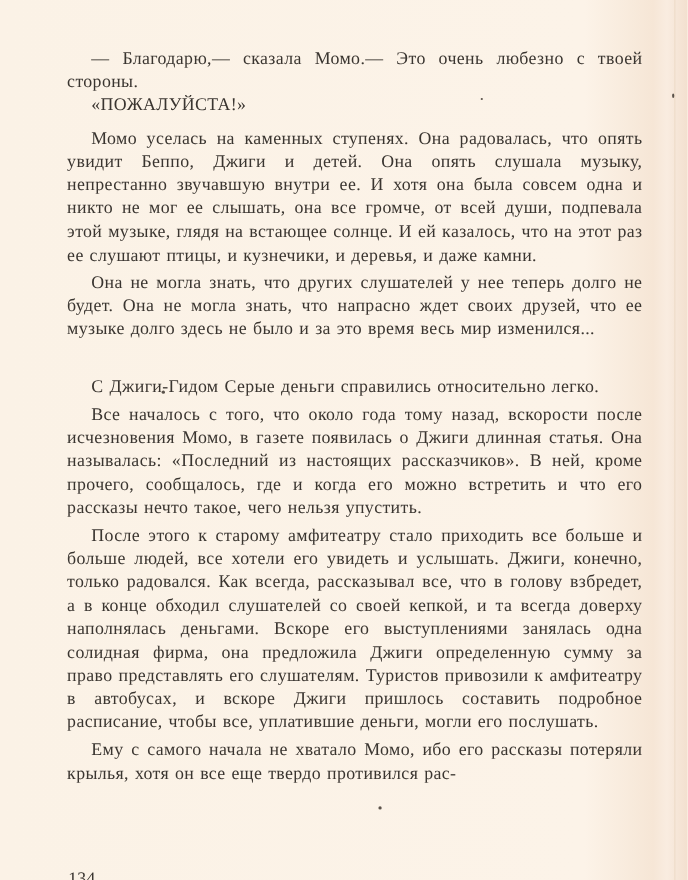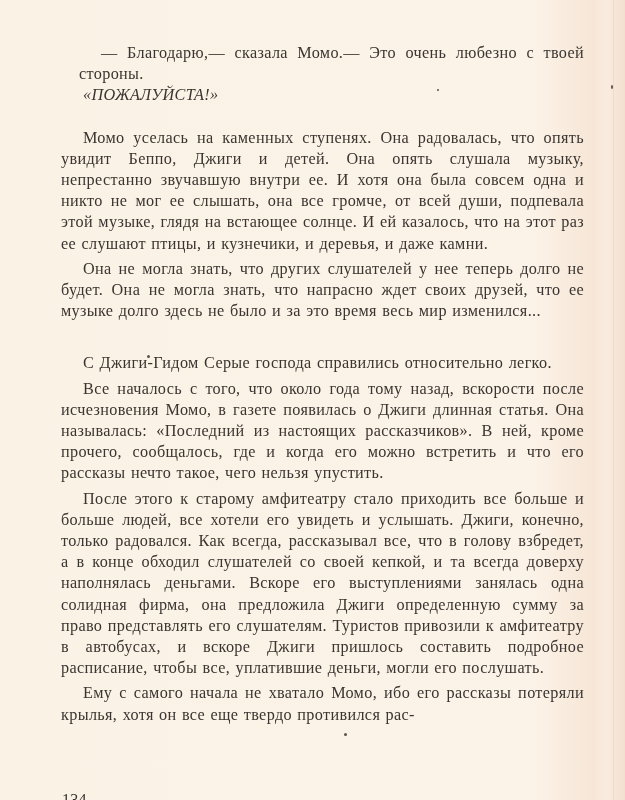--- a/index.html
+++ b/index.html
@@ -36,22 +36,22 @@
       line-height: 21.2px;
       color: #3a3530;
       letter-spacing: 0.35px;
       word-spacing: 1px;
     }
     .para {
       margin: 0 0 4px 0;
       text-align: justify;
       text-indent: 22px;
     }
-    .para.dialogue { margin-bottom: 0; margin-left: 18px; }
-    .para.exclaim { text-indent: 22px; margin-bottom: 21px; font-style: italic; }
+    .para.dialogue { margin-bottom: 0; }
+    .para.exclaim { text-indent: 22px; margin-bottom: 9px; }
     .section-gap { height: 27px; }
     .page-number {
       position: absolute;
       left: 62px;
       top: 746px;
       font-family: "Liberation Serif", "DejaVu Serif", serif;
       font-size: 16px;
       color: #3a3530;
       letter-spacing: 0.3px;
       margin-top: 45px;
@@ -70,21 +70,21 @@
   <div class="spine-line"></div>
 
   <div class="text-block">
     <p class="para dialogue">— Благодарю,— сказала Момо.— Это очень любезно с твоей стороны.</p>
     <p class="para exclaim">«ПОЖАЛУЙСТА!»</p>
     <p class="para">Момо уселась на каменных ступенях. Она радовалась, что опять увидит Беппо, Джиги и детей. Она опять слушала музыку, непрестанно звучавшую внутри ее. И хотя она была совсем одна и никто не мог ее слышать, она все громче, от всей души, подпевала этой музыке, глядя на встающее солнце. И ей казалось, что на этот раз ее слушают птицы, и кузнечики, и деревья, и даже камни.</p>
     <p class="para">Она не могла знать, что других слушателей у нее теперь долго не будет. Она не могла знать, что напрасно ждет своих друзей, что ее музыке долго здесь не было и за это время весь мир изменился...</p>
 
     <div class="section-gap"></div>
 
-    <p class="para">С Джиги-Гидом Серые господа справились относительно легко.</p>
+    <p class="para">С Джиги-Гидом Серые деньги справились относительно легко.</p>
     <p class="para">Все началось с того, что около года тому назад, вскорости после исчезновения Момо, в газете появилась о Джиги длинная статья. Она называлась: «Последний из настоящих рассказчиков». В ней, кроме прочего, сообщалось, где и когда его можно встретить и что его рассказы нечто такое, чего нельзя упустить.</p>
     <p class="para">После этого к старому амфитеатру стало приходить все больше и больше людей, все хотели его увидеть и услышать. Джиги, конечно, только радовался. Как всегда, рассказывал все, что в голову взбредет, а в конце обходил слушателей со своей кепкой, и та всегда доверху наполнялась деньгами. Вскоре его выступлениями занялась одна солидная фирма, она предложила Джиги определенную сумму за право представлять его слушателям. Туристов привозили к амфитеатру в автобусах, и вскоре Джиги пришлось составить подробное расписание, чтобы все, уплатившие деньги, могли его послушать.</p>
     <p class="para">Ему с самого начала не хватало Момо, ибо его рассказы потеряли крылья, хотя он все еще твердо противился рас-</p>
   </div>
 
   <div class="page-number">134</div>
 
   <span class="speck" style="left:147px; top:355px;"></span>
   <span class="speck" style="left:437px; top:89px; width:2px; height:2px;"></span>
   <span class="speck" style="left:344px; top:733px;"></span>

